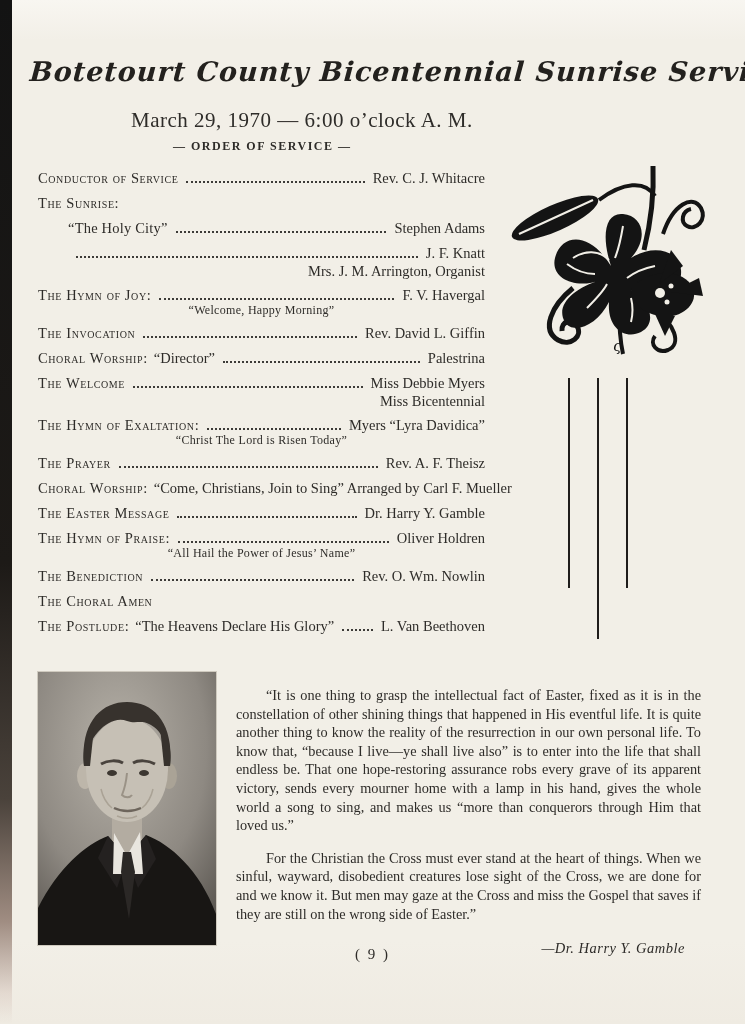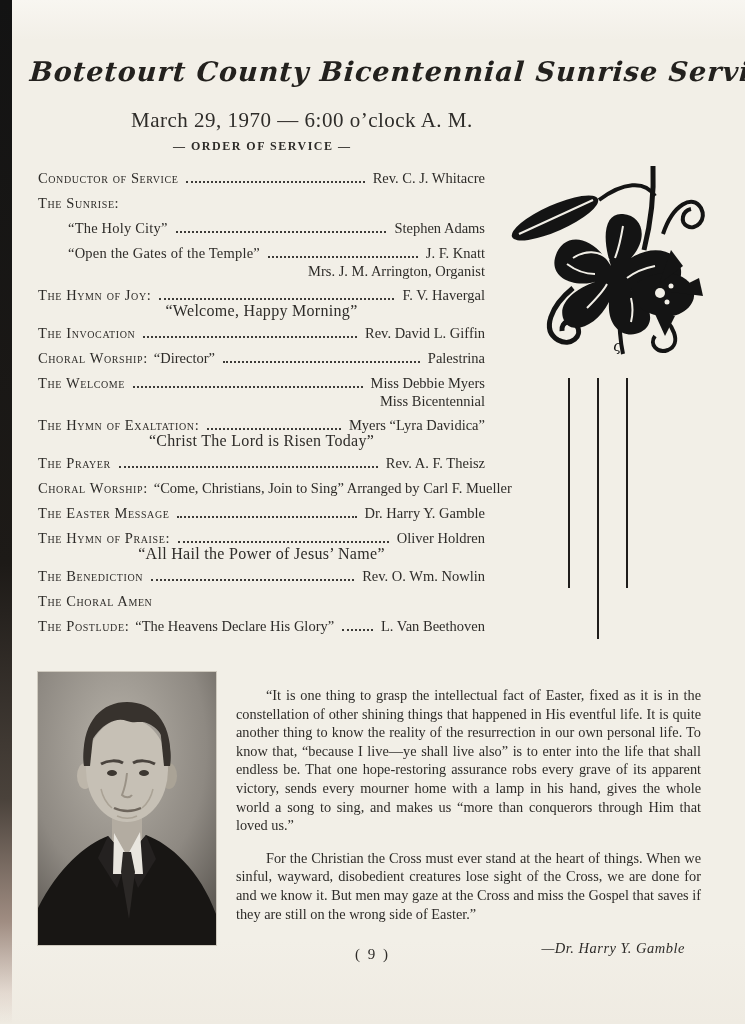--- a/index.html
+++ b/index.html
@@ -26,21 +26,21 @@
   .order-list{position:absolute;top:170px;left:38px;width:447px;font-size:14.5px;}
   .orow{margin-bottom:8px;}
   .orow.ind{margin-left:30px;}
   .oline{display:flex;align-items:flex-start;line-height:17px;}
   .olabel{font-variant:small-caps;letter-spacing:.6px;white-space:nowrap;}
   .olabel.plain{font-variant:normal;letter-spacing:.2px;}
   .oinline{margin-left:6px;white-space:nowrap;}
   .odots{flex:1 1 auto;min-width:18px;margin:0 8px;border-bottom:2px dotted #3d3b38;align-self:flex-end;transform:translateY(-4px);}
   .ovalue{white-space:nowrap;}
   .ovalue2{text-align:right;line-height:16px;margin-top:1px;}
-  .osub{text-align:center;font-size:16px;line-height:13px;margin-top:0;letter-spacing:.3px;}
+  .osub{text-align:center;font-size:12px;line-height:13px;margin-top:0;letter-spacing:.3px;}
   .lily{position:absolute;left:503px;top:138px;width:220px;height:220px;}
   .vline{position:absolute;width:2px;background:#1f1d1b;}
   .vline.l{left:568px;top:378px;height:210px;}
   .vline.m{left:597px;top:378px;height:261px;}
   .vline.r{left:626px;top:378px;height:210px;}
   .portrait{position:absolute;left:38px;top:672px;width:178px;height:273px;box-shadow:0 0 0 1px #cfcabf;}
   .quote{position:absolute;left:236px;top:686px;width:477px;font-size:14.3px;line-height:18.6px;text-align:justify;}
   .quote p{margin:0 12px 14px 0;text-indent:30px;}
   .attribution{margin-top:16px;padding-right:28px;text-align:right;font-style:italic;font-size:14.5px;letter-spacing:.5px;}
   .page-number{position:absolute;top:946px;left:0;right:0;text-align:center;font-size:15px;letter-spacing:2px;}
@@ -73,21 +73,20 @@
       </div>
       <div class="orow ind">
         <div class="oline">
           <span class="olabel plain">“The Holy City”</span>
           <span class="odots"></span>
           <span class="ovalue">Stephen Adams</span>
         </div>
       </div>
       <div class="orow ind">
         <div class="oline">
-          <span class="olabel plain">“Open the Gates of the Temple”</span>
           <span class="odots"></span>
           <span class="ovalue">J. F. Knatt</span>
         </div>
         <div class="ovalue2">Mrs. J. M. Arrington, Organist</div>
       </div>
       <div class="orow">
         <div class="oline">
           <span class="olabel">The Hymn of Joy:</span>
           <span class="odots"></span>
           <span class="ovalue">F. V. Havergal</span>

